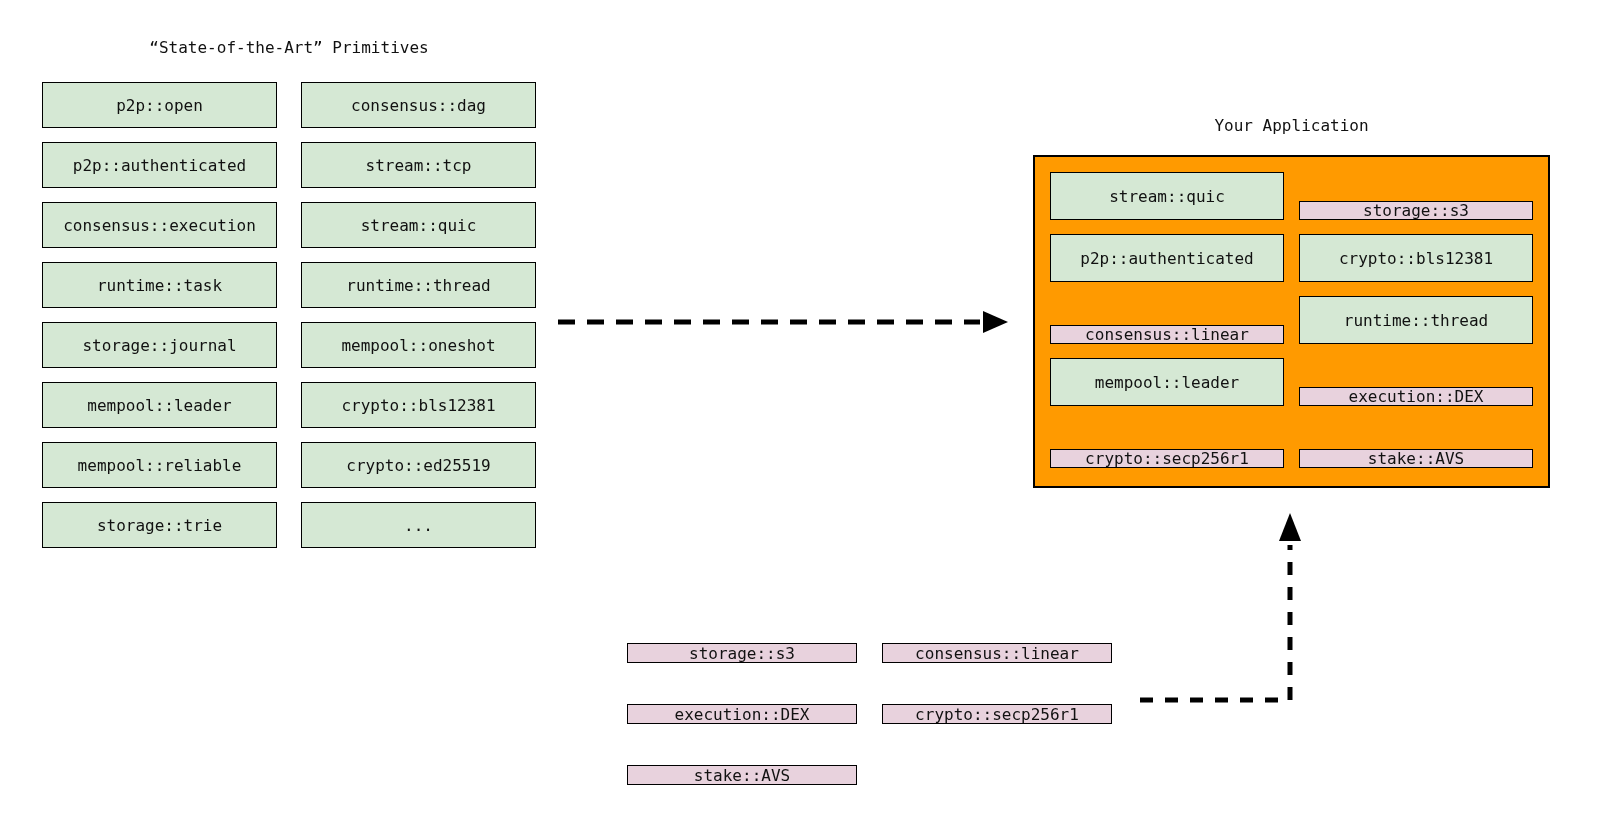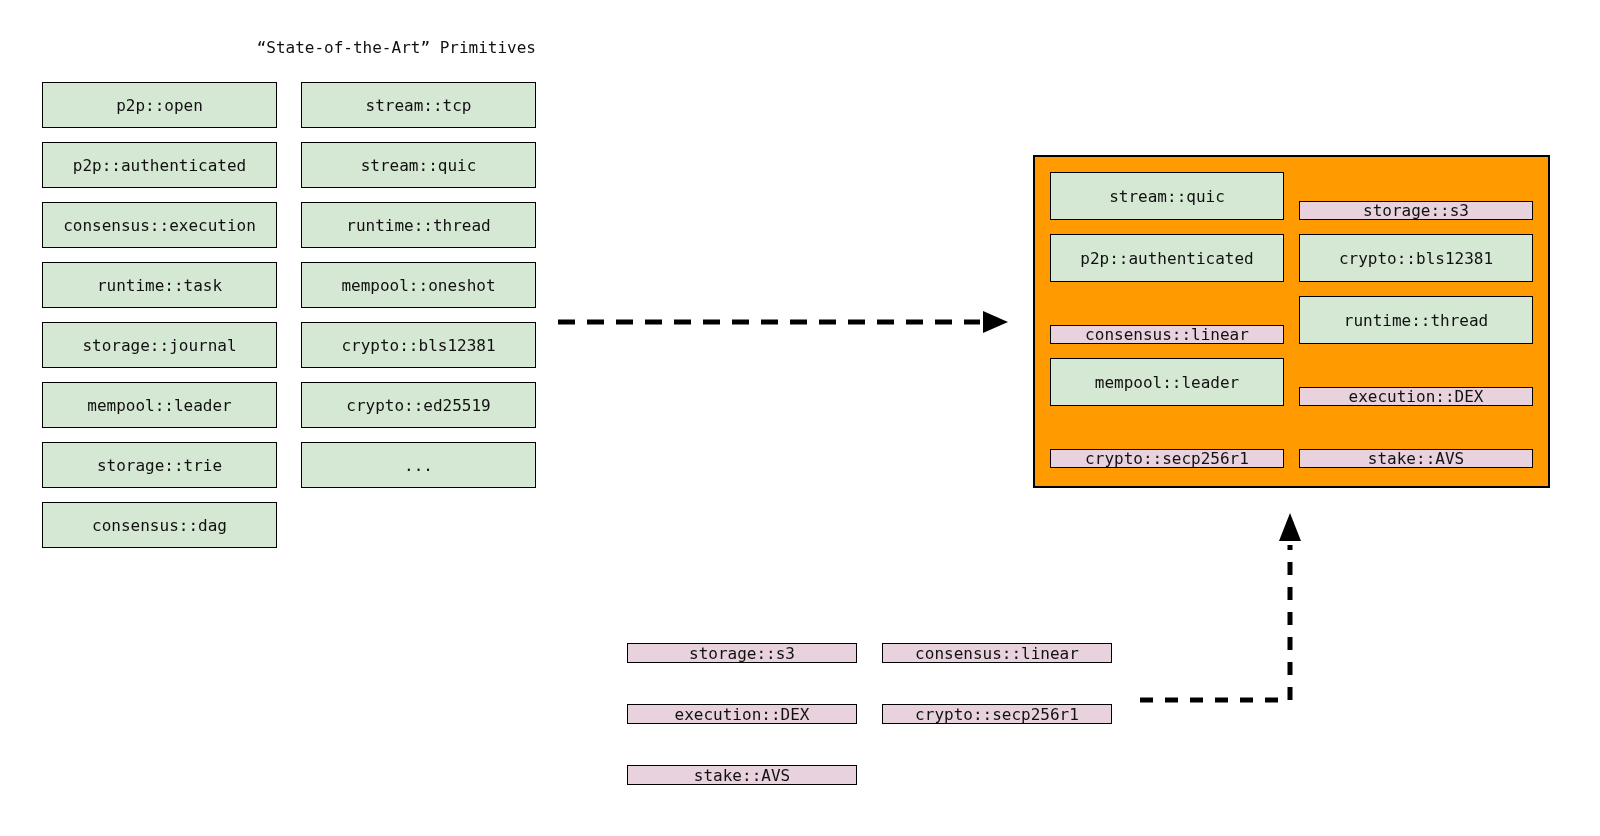--- a/index.html
+++ b/index.html
@@ -11,21 +11,21 @@
     position: relative;
     width: 1600px;
     height: 836px;
     background: #ffffff;
     font-family: "DejaVu Sans Mono", "Liberation Mono", monospace;
     color: var(--text, #111111);
     overflow: hidden;
   }
   .diagram-title {
     position: absolute;
-    text-align: right;
+    text-align: center;
     font-size: 16px;
     line-height: 19px;
     white-space: nowrap;
     color: var(--text, #111111);
   }
   .node {
     box-sizing: border-box;
     border: 1.5px solid var(--box_border, #000000);
     display: flex;
     align-items: center;
@@ -108,31 +108,33 @@
 
   <div class="diagram-title" style="left:42px; top:38px; width:494px;">“State-of-the-Art” Primitives</div>
 
   <div id="primitives-grid">
     <div class="node green">p2p::open</div>
     <div class="node green">p2p::authenticated</div>
     <div class="node green">consensus::execution</div>
     <div class="node green">runtime::task</div>
     <div class="node green">storage::journal</div>
     <div class="node green">mempool::leader</div>
+    <div class="node green">mempool::reliable</div>
     <div class="node green">storage::trie</div>
     <div class="node green">consensus::dag</div>
     <div class="node green">stream::tcp</div>
     <div class="node green">stream::quic</div>
     <div class="node green">runtime::thread</div>
     <div class="node green">mempool::oneshot</div>
     <div class="node green">crypto::bls12381</div>
     <div class="node green">crypto::ed25519</div>
     <div class="node green">...</div>
   </div>
 
+  <div class="diagram-title" style="left:1033px; top:116px; width:517px;">Your Application</div>
 
   <div id="app-box">
     <div class="node green">stream::quic</div>
     <div class="node pink">storage::s3</div>
     <div class="node green">p2p::authenticated</div>
     <div class="node green">crypto::bls12381</div>
     <div class="node pink">consensus::linear</div>
     <div class="node green">runtime::thread</div>
     <div class="node green">mempool::leader</div>
     <div class="node pink">execution::DEX</div>

